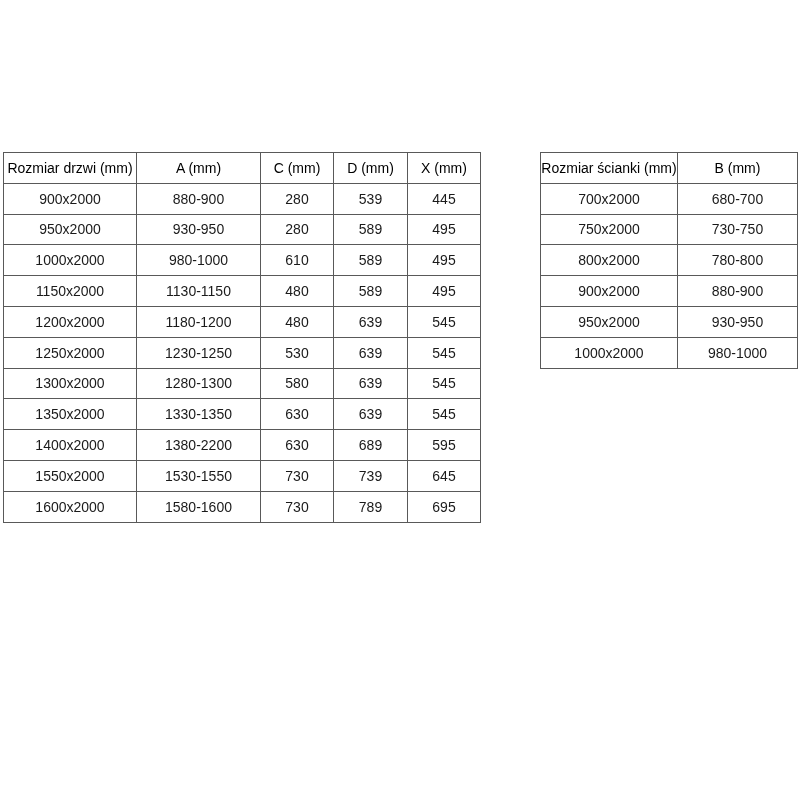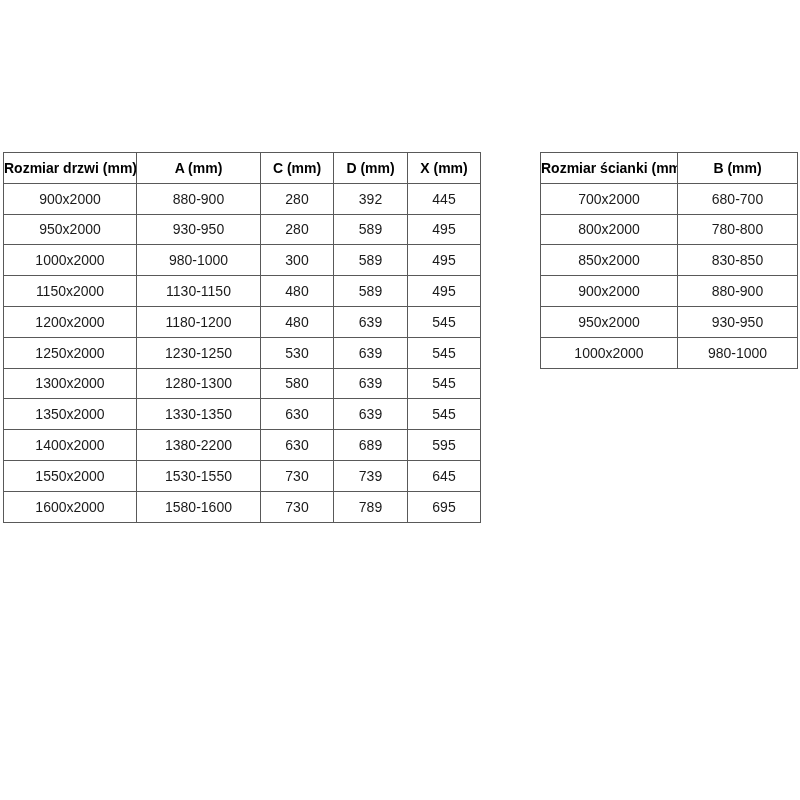--- a/index.html
+++ b/index.html
@@ -28,21 +28,21 @@
     text-align: center;
     vertical-align: middle;
     height: 29.8px;
     padding: 0;
     font-size: 14px;
     color: #1a1a1a;
     white-space: nowrap;
     overflow: hidden;
   }
   table.spec th {
-    font-weight: bold;
+    font-weight: normal;
     color: #000000;
   }
   #door-table { left: 3px; top: 152px; width: 477px; }
   #wall-table { left: 540px; top: 152px; width: 257px; }
 </style>
 </head>
 <body>
 
 <div class="page">
 
@@ -61,34 +61,34 @@
         <th>C (mm)</th>
         <th>D (mm)</th>
         <th>X (mm)</th>
       </tr>
     </thead>
     <tbody>
         <tr>
           <td>900x2000</td>
           <td>880-900</td>
           <td>280</td>
-          <td>392</td>
+          <td>539</td>
           <td>445</td>
         </tr>
         <tr>
           <td>950x2000</td>
           <td>930-950</td>
           <td>280</td>
           <td>589</td>
           <td>495</td>
         </tr>
         <tr>
           <td>1000x2000</td>
           <td>980-1000</td>
-          <td>300</td>
+          <td>610</td>
           <td>589</td>
           <td>495</td>
         </tr>
         <tr>
           <td>1150x2000</td>
           <td>1130-1150</td>
           <td>480</td>
           <td>589</td>
           <td>495</td>
         </tr>
@@ -154,26 +154,26 @@
         <th>Rozmiar ścianki (mm)</th>
         <th>B (mm)</th>
       </tr>
     </thead>
     <tbody>
         <tr>
           <td>700x2000</td>
           <td>680-700</td>
         </tr>
         <tr>
+          <td>750x2000</td>
+          <td>730-750</td>
+        </tr>
+        <tr>
           <td>800x2000</td>
           <td>780-800</td>
-        </tr>
-        <tr>
-          <td>850x2000</td>
-          <td>830-850</td>
         </tr>
         <tr>
           <td>900x2000</td>
           <td>880-900</td>
         </tr>
         <tr>
           <td>950x2000</td>
           <td>930-950</td>
         </tr>
         <tr>

